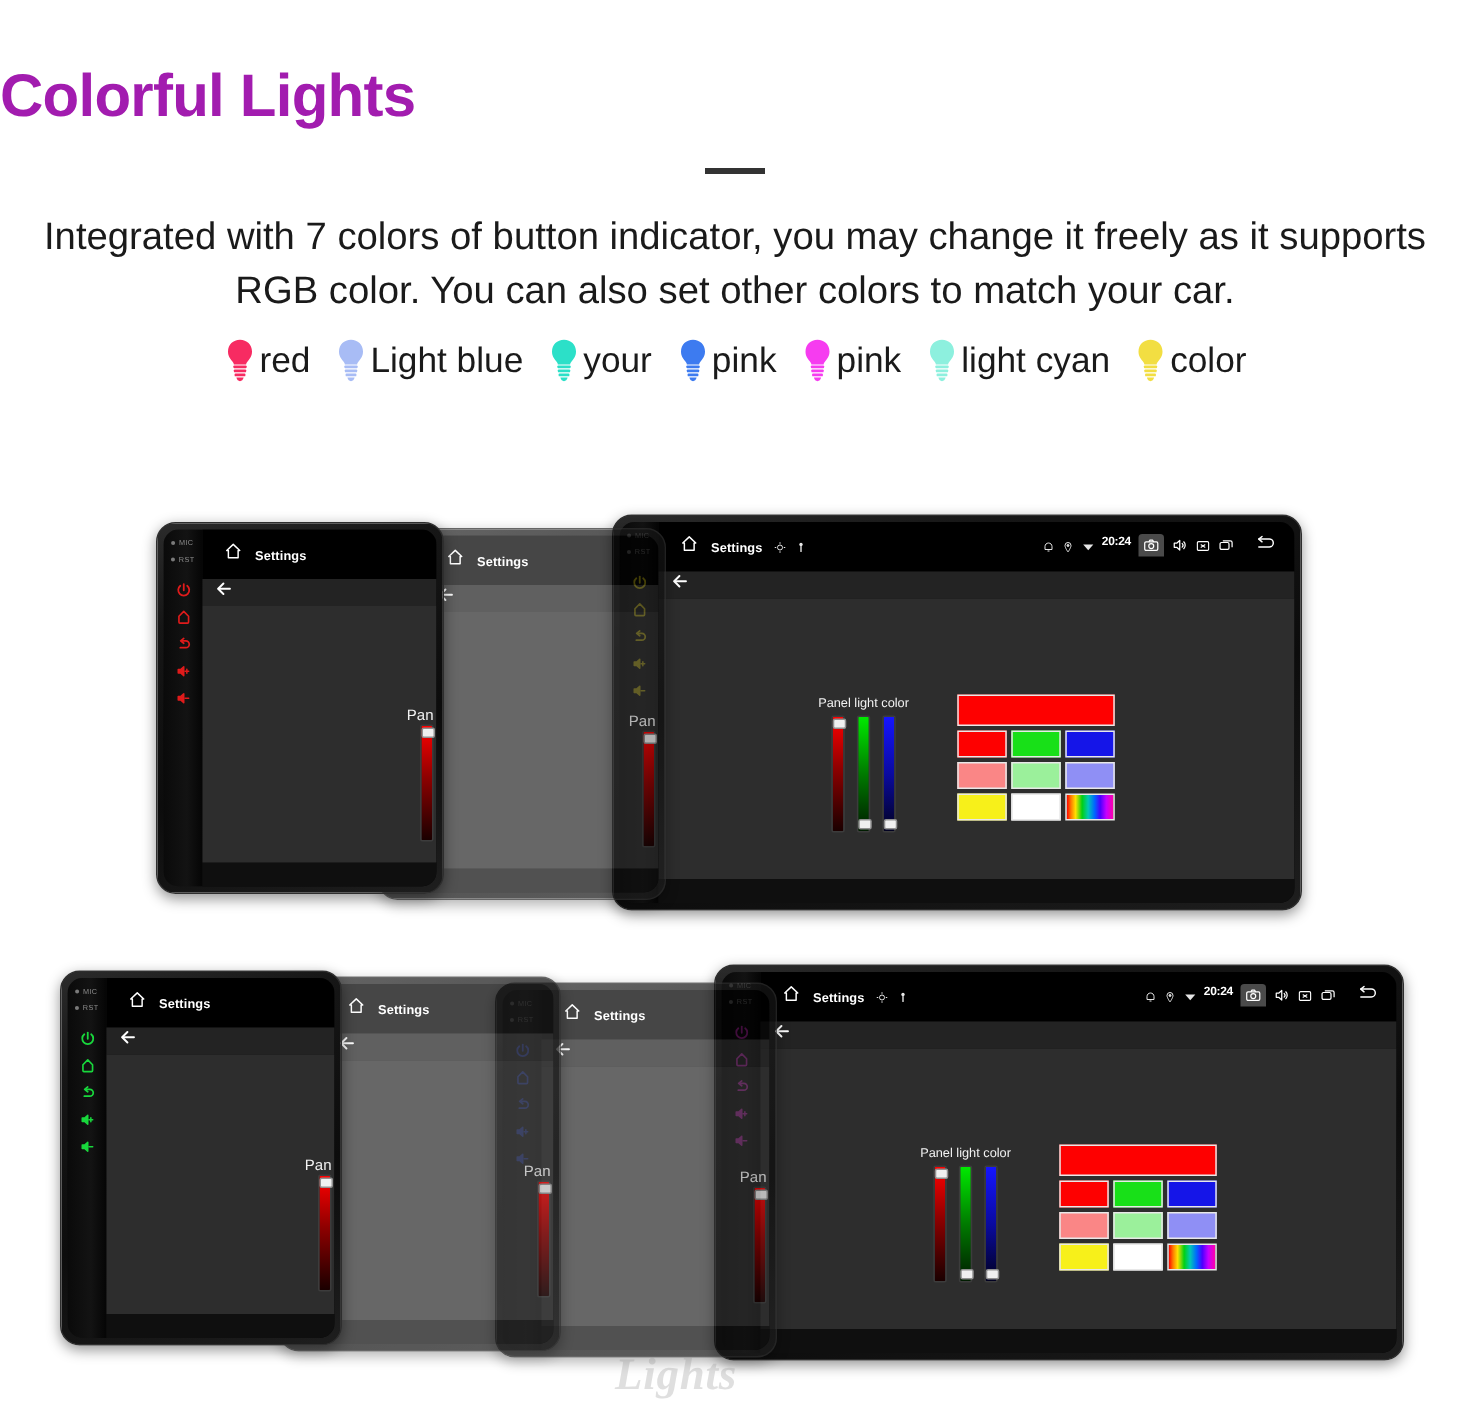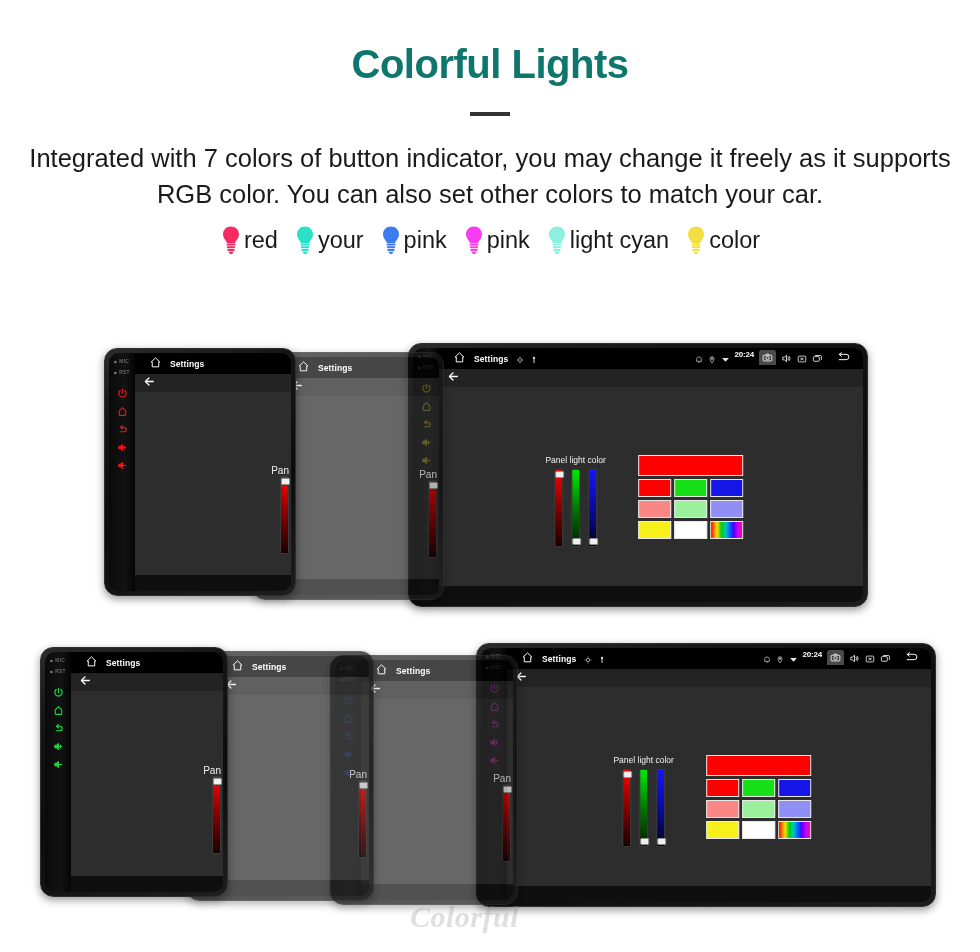--- a/index.html
+++ b/index.html
@@ -6,24 +6,23 @@
   body {
     width: 980px; height: 952px;
     background: #ffffff;
     font-family: "Liberation Sans", sans-serif;
     overflow: hidden;
     position: relative;
   }
 
   
   .page-title {
-    text-align: center;
     font-size: 40px;
     font-weight: bold;
-    color: #0f766e;
+    color: #a21caf;
     letter-spacing: -0.5px;
     margin-top: 42px;
     line-height: 1.1;
   }
   .title-divider {
     width: 40px; height: 4px;
     background: #333333;
     margin: 26px auto 0 auto;
   }
   .subtitle {
@@ -112,21 +111,21 @@
   .keystrip svg { display: block; }
 
   
   .screen {
     position: absolute;
     left: 26px; top: 0; right: 0; bottom: 0;
     background: #0b0b0b;
     display: flex; flex-direction: column;
   }
   .statusbar {
-    height: 21px;
+    height: 33px;
     background: #000000;
     display: flex; align-items: center;
     padding: 0 6px;
     gap: 8px;
     flex: 0 0 auto;
   }
   .sb-title {
     font-size: 8.5px; color: #ffffff; font-weight: bold;
     letter-spacing: 0.1px;
   }
@@ -234,20 +233,30 @@
     <path d="M11 1.5c-4.6 0-8 3.4-8 7.8 0 3.1 1.6 5 2.7 6.4.7.9 1.1 1.5 1.2 2.3h8.2c.1-.8.5-1.4 1.2-2.3 1.1-1.4 2.7-3.3 2.7-6.4 0-4.4-3.4-7.8-8-7.8z" fill="#f72b62"></path>
     <rect x="6.6" y="18.6" width="8.8" height="1.9" rx="0.6" fill="#f72b62"></rect>
     <rect x="6.9" y="21.3" width="8.2" height="1.9" rx="0.6" fill="#f72b62"></rect>
     <rect x="7.4" y="24" width="7.2" height="1.9" rx="0.6" fill="#f72b62"></rect>
     <path d="M8.6 26.7h4.8c-.3 1.5-1.3 2.4-2.4 2.4s-2.1-.9-2.4-2.4z" fill="#f72b62"></path>
   </svg>
       <span class="legend-label">red</span>
     </div>
     <div class="legend-item">
       <svg class="bulb" viewBox="0 0 22 30">
+    <path d="M11 1.5c-4.6 0-8 3.4-8 7.8 0 3.1 1.6 5 2.7 6.4.7.9 1.1 1.5 1.2 2.3h8.2c.1-.8.5-1.4 1.2-2.3 1.1-1.4 2.7-3.3 2.7-6.4 0-4.4-3.4-7.8-8-7.8z" fill="#a8bcf5"></path>
+    <rect x="6.6" y="18.6" width="8.8" height="1.9" rx="0.6" fill="#a8bcf5"></rect>
+    <rect x="6.9" y="21.3" width="8.2" height="1.9" rx="0.6" fill="#a8bcf5"></rect>
+    <rect x="7.4" y="24" width="7.2" height="1.9" rx="0.6" fill="#a8bcf5"></rect>
+    <path d="M8.6 26.7h4.8c-.3 1.5-1.3 2.4-2.4 2.4s-2.1-.9-2.4-2.4z" fill="#a8bcf5"></path>
+  </svg>
+      <span class="legend-label">Light blue</span>
+    </div>
+    <div class="legend-item">
+      <svg class="bulb" viewBox="0 0 22 30">
     <path d="M11 1.5c-4.6 0-8 3.4-8 7.8 0 3.1 1.6 5 2.7 6.4.7.9 1.1 1.5 1.2 2.3h8.2c.1-.8.5-1.4 1.2-2.3 1.1-1.4 2.7-3.3 2.7-6.4 0-4.4-3.4-7.8-8-7.8z" fill="#2ce0c8"></path>
     <rect x="6.6" y="18.6" width="8.8" height="1.9" rx="0.6" fill="#2ce0c8"></rect>
     <rect x="6.9" y="21.3" width="8.2" height="1.9" rx="0.6" fill="#2ce0c8"></rect>
     <rect x="7.4" y="24" width="7.2" height="1.9" rx="0.6" fill="#2ce0c8"></rect>
     <path d="M8.6 26.7h4.8c-.3 1.5-1.3 2.4-2.4 2.4s-2.1-.9-2.4-2.4z" fill="#2ce0c8"></path>
   </svg>
       <span class="legend-label">your</span>
     </div>
     <div class="legend-item">
       <svg class="bulb" viewBox="0 0 22 30">
@@ -285,21 +294,21 @@
     <rect x="6.6" y="18.6" width="8.8" height="1.9" rx="0.6" fill="#f2de42"></rect>
     <rect x="6.9" y="21.3" width="8.2" height="1.9" rx="0.6" fill="#f2de42"></rect>
     <rect x="7.4" y="24" width="7.2" height="1.9" rx="0.6" fill="#f2de42"></rect>
     <path d="M8.6 26.7h4.8c-.3 1.5-1.3 2.4-2.4 2.4s-2.1-.9-2.4-2.4z" fill="#f2de42"></path>
   </svg>
       <span class="legend-label">color</span>
     </div>
   </div>
 
 <div class="device-row" id="row1">
-  <div class="watermark" style="left:410px; top:565px;">Colorful</div>
+  <div class="watermark" style="left:410px; top:565px;">Lights</div>
 <div class="unit" style="left: 104px; top: 13px; width: 192px; height: 248px; z-index: 3;">
       <div class="bezel">
       <div class="keystrip">
     <div class="micro">
             <span class="dot"></span>
             <span>MIC</span>
           </div>
     <div class="micro">
             <span class="dot"></span>
             <span>RST</span>

